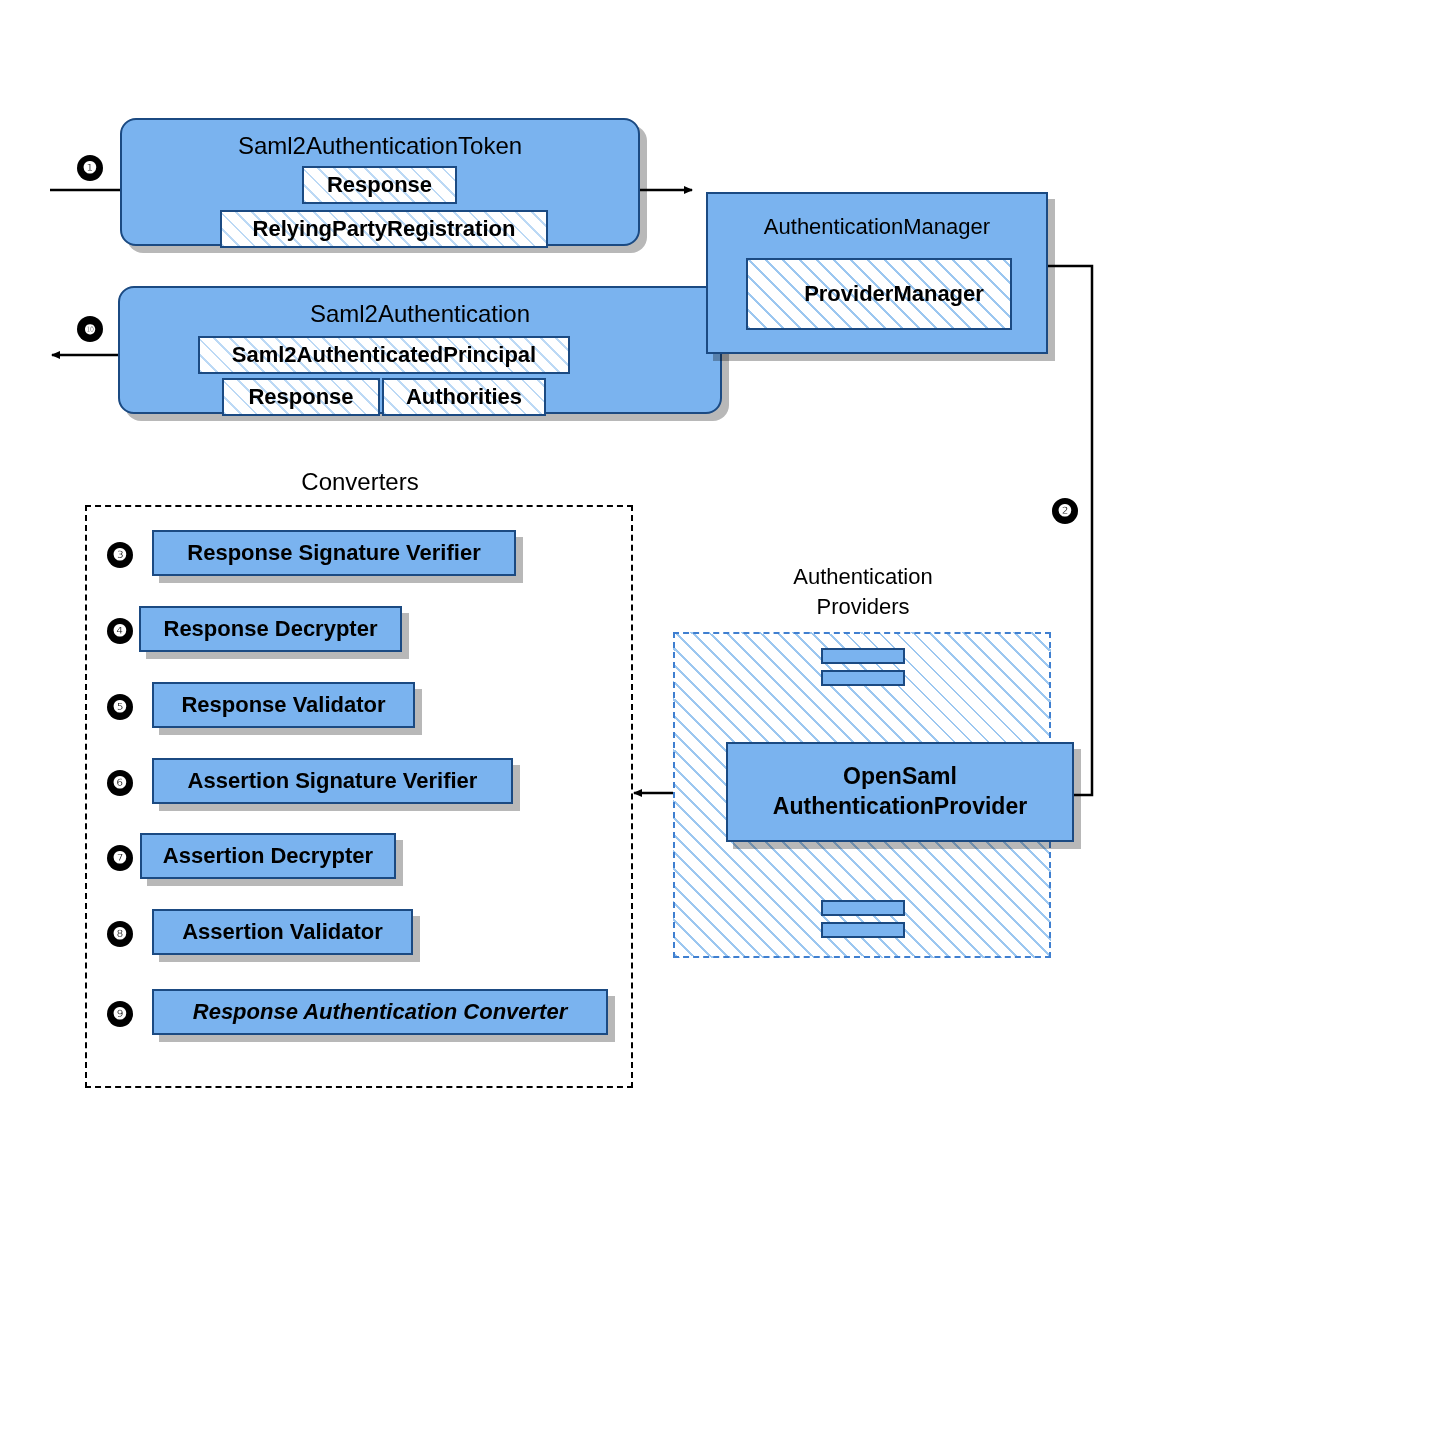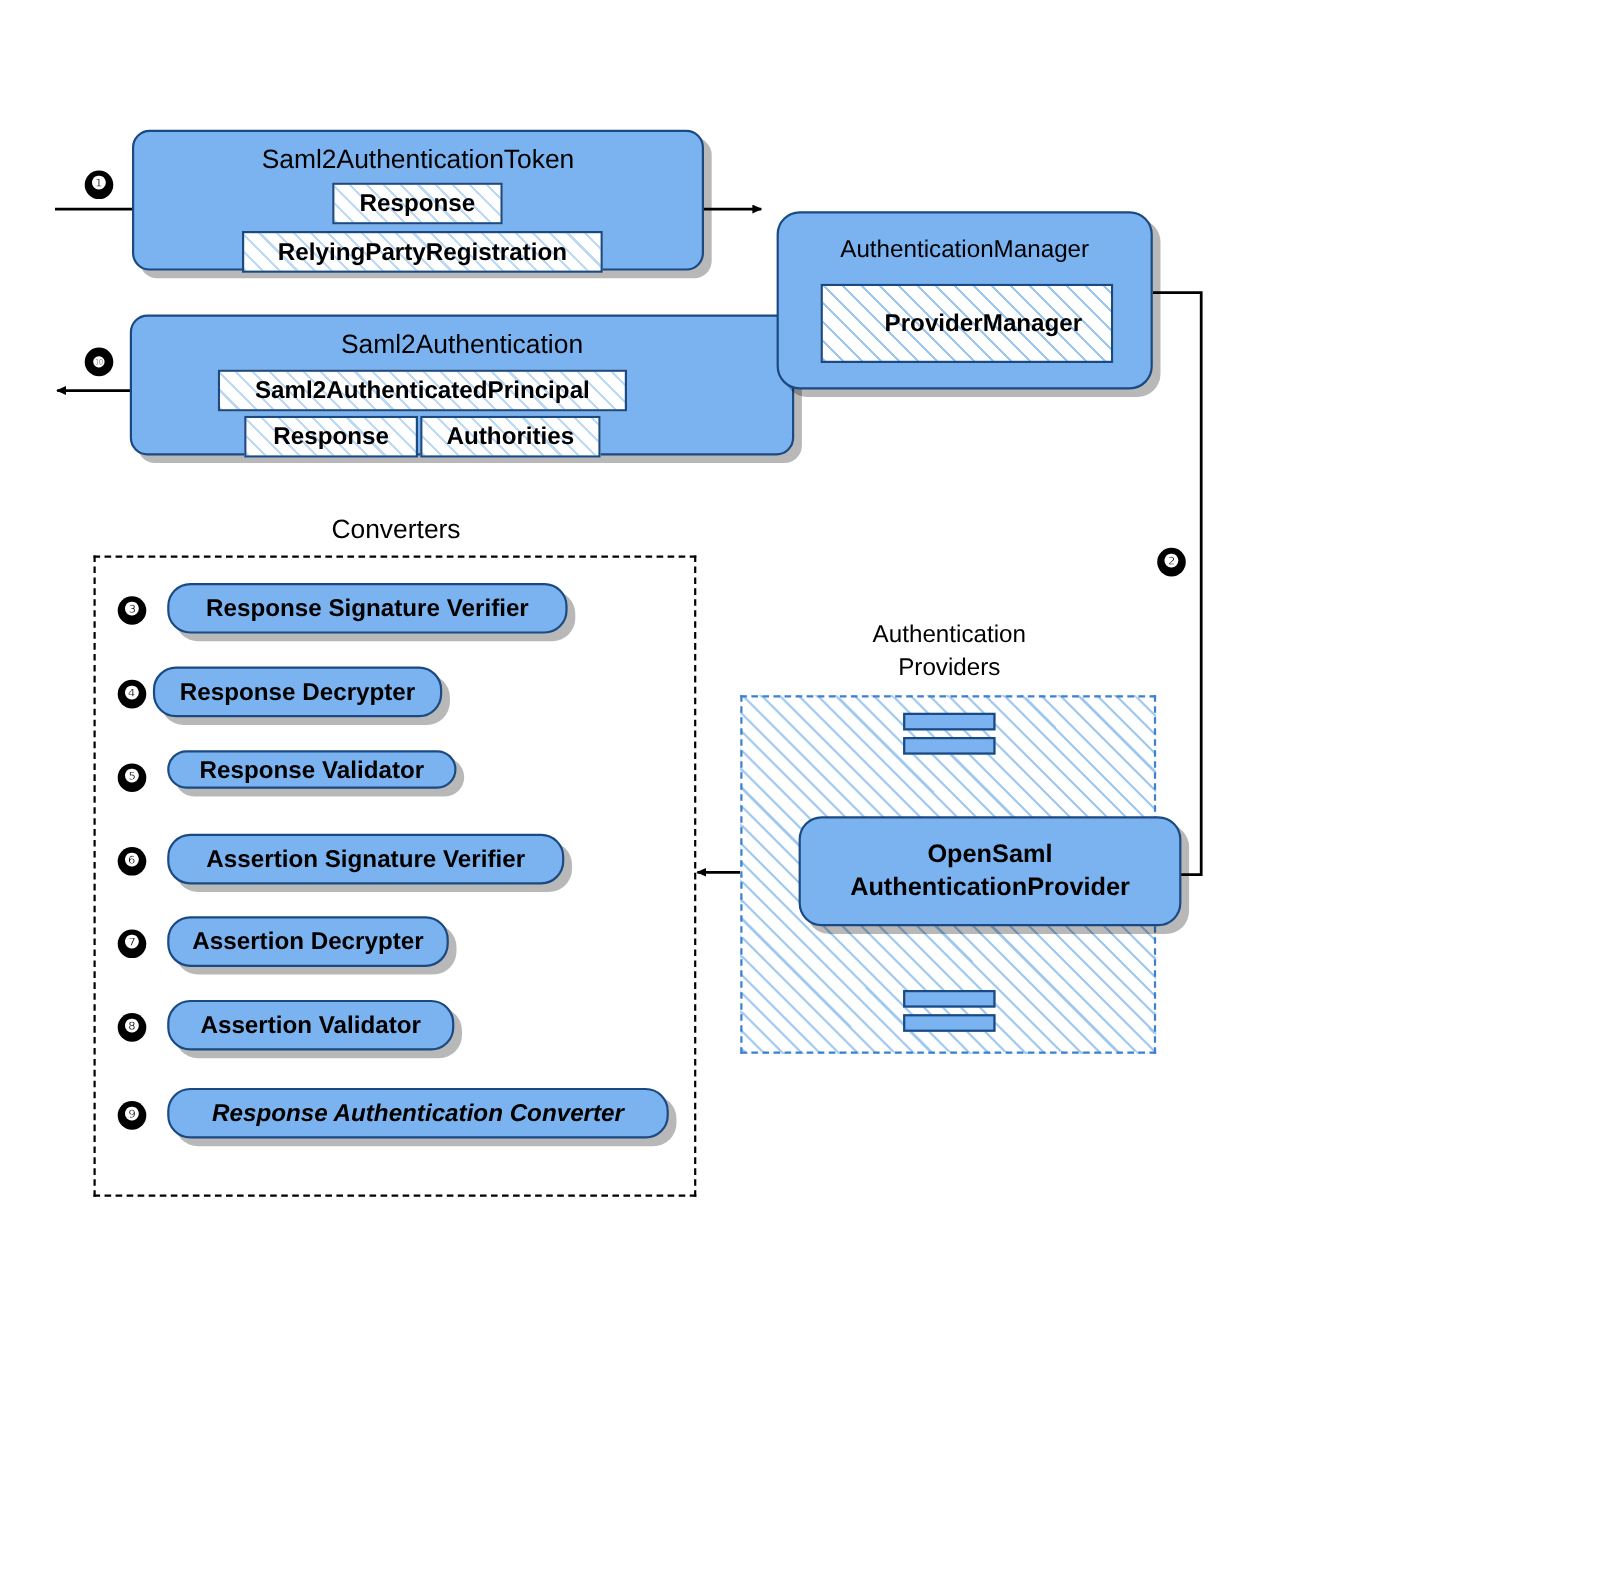--- a/index.html
+++ b/index.html
@@ -26,21 +26,20 @@
     box-sizing: border-box;
     display: flex;
     align-items: center;
     justify-content: center;
     text-align: center;
     font-weight: bold;
     color: #000;
   }
   .shadow {
     box-shadow: 7px 7px 0 rgba(0,0,0,0.28);
-    border-radius: 21px;
   }
   .rounded {
     border-radius: 16px;
   }
   .hatch-white {
     background-color: #ffffff;
     background-image: repeating-linear-gradient(
       45deg,
       #bcd9f5 0px, #bcd9f5 2px,
       #ffffff 2px, #ffffff 11px
@@ -184,27 +183,27 @@
 
   <div class="abs dashed-black" style="left:85px; top:505px; width:548px; height:583px;"></div>
 
   <div class="abs bullet" style="left:107px; top:542px;">❸</div>
   <div class="abs blue-box shadow" style="left:152px; top:530px; width:364px; height:46px; font-size:22px;">Response Signature Verifier</div>
 
   <div class="abs bullet" style="left:107px; top:618px;">❹</div>
   <div class="abs blue-box shadow" style="left:139px; top:606px; width:263px; height:46px; font-size:22px;">Response Decrypter</div>
 
   <div class="abs bullet" style="left:107px; top:694px;">❺</div>
-  <div class="abs blue-box shadow" style="left:152px; top:682px; width:263px; height:35px; font-size:22px;">Response Validator</div>
+  <div class="abs blue-box shadow" style="left:152px; top:682px; width:263px; height:46px; font-size:22px;">Response Validator</div>
 
   <div class="abs bullet" style="left:107px; top:770px;">❻</div>
   <div class="abs blue-box shadow" style="left:152px; top:758px; width:361px; height:46px; font-size:22px;">Assertion Signature Verifier</div>
 
   <div class="abs bullet" style="left:107px; top:845px;">❼</div>
-  <div class="abs blue-box shadow" style="left:152px; top:833px; width:256px; height:46px; font-size:22px;">Assertion Decrypter</div>
+  <div class="abs blue-box shadow" style="left:140px; top:833px; width:256px; height:46px; font-size:22px;">Assertion Decrypter</div>
 
   <div class="abs bullet" style="left:107px; top:921px;">❽</div>
   <div class="abs blue-box shadow" style="left:152px; top:909px; width:261px; height:46px; font-size:22px;">Assertion Validator</div>
 
   <div class="abs bullet" style="left:107px; top:1001px;">❾</div>
   <div class="abs blue-box shadow" style="left:152px; top:989px; width:456px; height:46px; font-size:22px;font-style:italic;">Response Authentication Converter</div>
 
 </div>
 
 </body></html>

